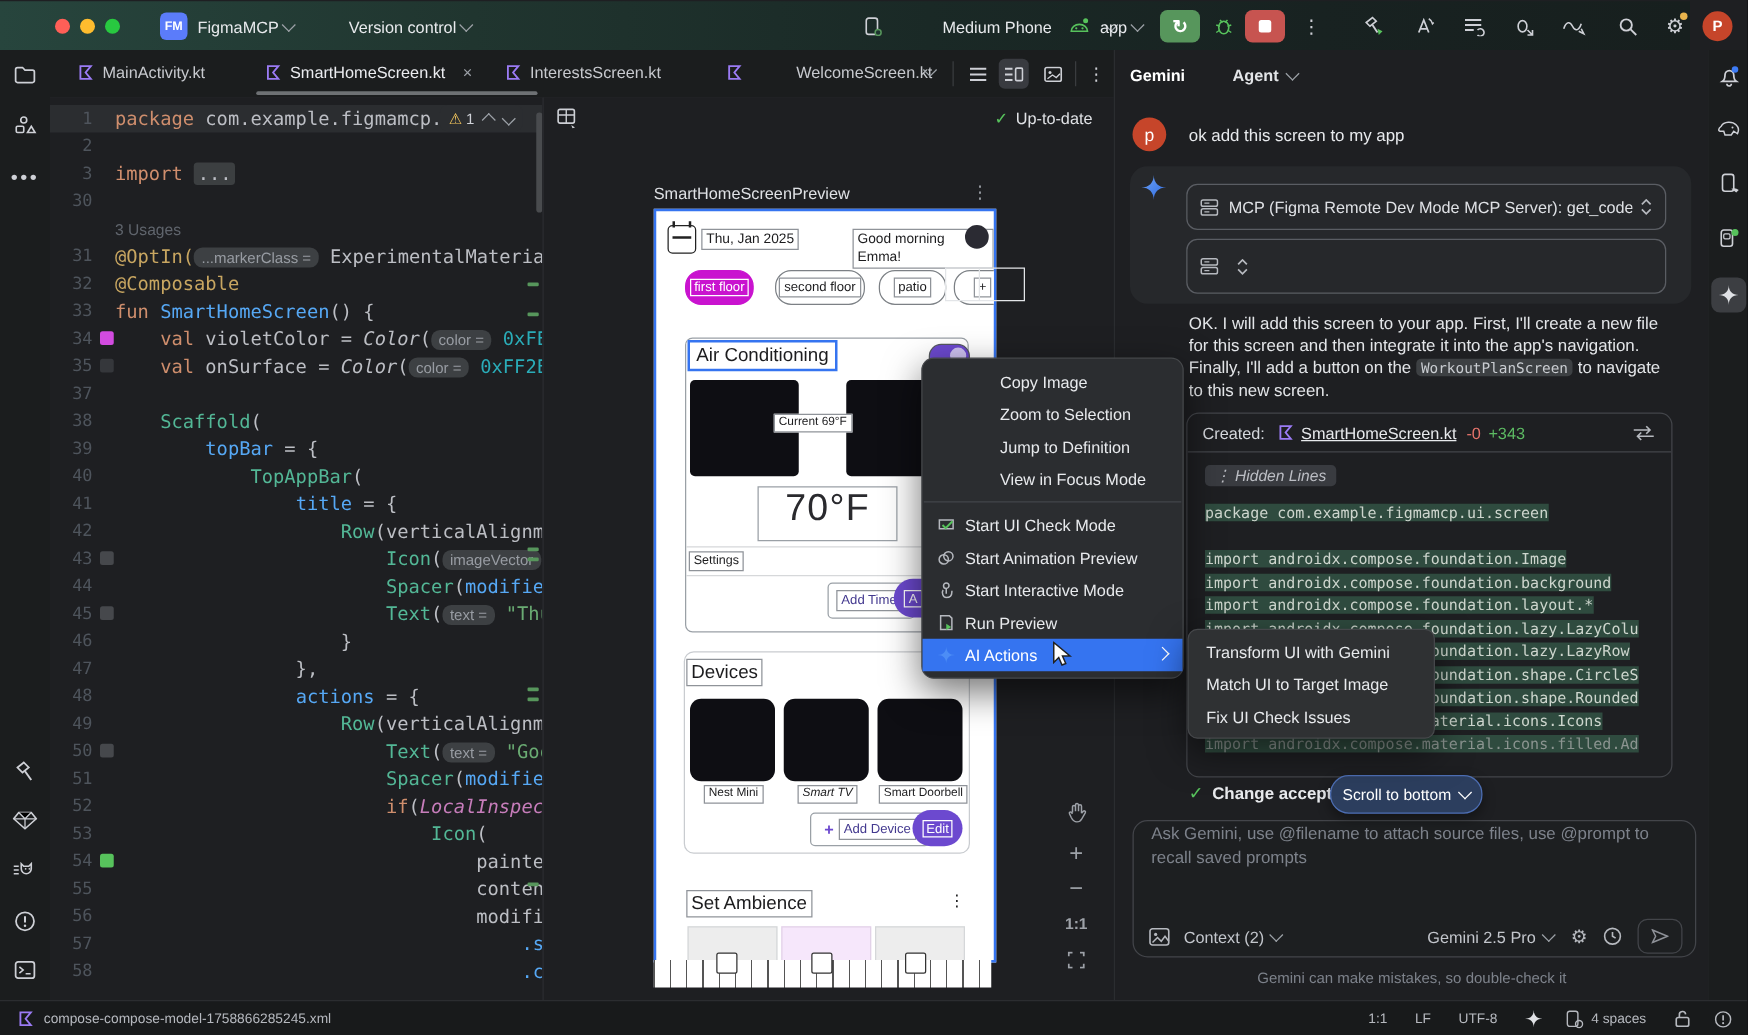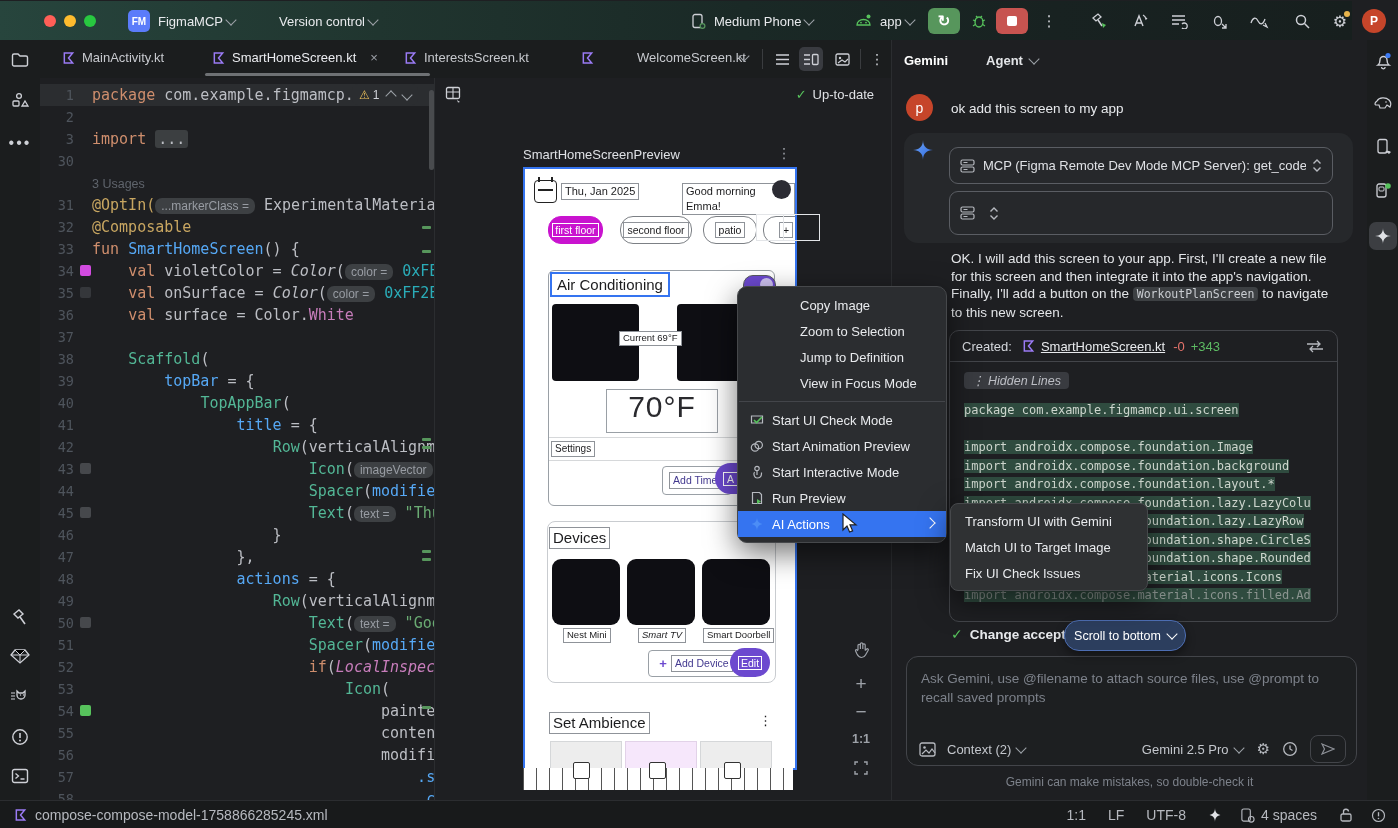--- a/index.html
+++ b/index.html
@@ -100,21 +100,21 @@
               font-style:italic;padding:1px 8px;font-size:12.5px;}
   #scrollpill{position:absolute;left:172px;top:580px;width:120px;height:29px;background:#2c3e5e;
               border:1px solid #4d6eb3;border-radius:15px;display:flex;align-items:center;justify-content:center;
               color:#fff;font-size:12.5px;z-index:5;box-shadow:0 4px 10px rgba(0,0,0,.4);}
   #ginput{position:absolute;left:14px;top:616px;width:451px;height:110px;border:1px solid #43454a;
           border-radius:12px;box-sizing:border-box;background:#1d1f21;}
   .ph{color:#7d828b;font-size:13.5px;line-height:19px;}
 
   
   #statusbar{left:0;top:800px;width:1398px;height:28px;background:#181a1b;border-top:1px solid #2b2d30;
-             display:flex;align-items:center;color:#b6b9bf;font-size:14px;}
+             display:flex;align-items:center;color:#b6b9bf;font-size:11px;}
   .sb-item{margin-right:22px;}
 </style>
 </head>
 <body>
 <div id="app">
 
 <div id="titlebar" class="abs flex">
   <div class="flex" style="margin-left:44px;">
     <div class="tl" style="background:#ff5f57"></div>
     <div class="tl" style="background:#febc2e"></div>
@@ -123,21 +123,21 @@
   <div class="flex" style="margin-left:24px;">
     <div id="fm-icon">FM</div>
     <span class="tb-label">FigmaMCP</span>
     <div class="chev"></div>
   </div>
   <div class="flex" style="margin-left:36px;">
     <span class="tb-label">Version control</span>
     <div class="chev"></div>
   </div>
 
-  <div class="flex" style="position:absolute;left:690px;">
+  <div class="flex" style="position:absolute;left:690px;gap:40px;">
     <svg width="16" height="16" viewBox="0 0 16 16">
           <rect x="3" y="1.5" width="9" height="13" rx="2" fill="none" stroke="#ced0d6" stroke-width="1.3"></rect>
           <circle cx="12.5" cy="13" r="2.4" fill="#1e332f" stroke="#57965c" stroke-width="1.2"></circle>
         </svg>
     <span class="tb-label">Medium Phone</span>
     <div class="chev"></div>
   </div>
   <div class="flex" style="position:absolute;left:855px;">
     <svg width="17" height="14" viewBox="0 0 17 14">
           <path d="M2 11a6.5 5.5 0 0 1 13 0z" fill="none" stroke="#57c25c" stroke-width="1.3"></path>
@@ -363,21 +363,20 @@
         <div class="cl hl"><span class="gut">1</span><span class="ct"><span class="seg-kw">package </span><span class="seg-pl">com.example.figmamcp.u</span></span></div>
         <div class="cl"><span class="gut">2</span><span class="ct"></span></div>
         <div class="cl"><span class="gut">3</span><span class="ct"><span class="seg-kw">import </span><span class="seg-fold">...</span></span></div>
         <div class="cl"><span class="gut">30</span><span class="ct"></span></div>
         <div class="cl"><span class="gut"></span><span class="ct"><span class="seg-hint">3 Usages</span></span></div>
         <div class="cl"><span class="gut">31</span><span class="ct"><span class="seg-ann">@OptIn(</span><span class="seg-pill">...markerClass =</span><span class="seg-pl"> ExperimentalMateria</span></span></div>
         <div class="cl"><span class="gut">32</span><span class="ct"><span class="seg-ann">@Composable</span></span></div>
         <div class="cl"><span class="gut">33</span><span class="ct"><span class="seg-kw">fun </span><span class="seg-fnb">SmartHomeScreen</span><span class="seg-pl">() {</span></span></div>
         <div class="cl"><span class="gut">34</span><span class="sw" style="background: rgb(210, 75, 224);"></span><span class="ct"><span class="seg-pl">    </span><span class="seg-kw">val </span><span class="seg-pl">violetColor = </span><span class="seg-it">Color</span><span class="seg-pl">(</span><span class="seg-pill">color =</span><span class="seg-num"> 0xFEB</span></span></div>
         <div class="cl"><span class="gut">35</span><span class="sw" style="background: rgb(53, 55, 59);"></span><span class="ct"><span class="seg-pl">    </span><span class="seg-kw">val </span><span class="seg-pl">onSurface = </span><span class="seg-it">Color</span><span class="seg-pl">(</span><span class="seg-pill">color =</span><span class="seg-num"> 0xFF2E2</span></span></div>
-        <div class="cl"><span class="gut">36</span><span class="ct"><span class="seg-pl">    </span><span class="seg-kw">val </span><span class="seg-pl">surface = Color.</span><span class="seg-prop">White</span></span></div>
         <div class="cl"><span class="gut">37</span><span class="ct"></span></div>
         <div class="cl"><span class="gut">38</span><span class="ct"><span class="seg-pl">    </span><span class="seg-cmp">Scaffold</span><span class="seg-pl">(</span></span></div>
         <div class="cl"><span class="gut">39</span><span class="ct"><span class="seg-pl">        </span><span class="seg-arg">topBar</span><span class="seg-pl"> = {</span></span></div>
         <div class="cl"><span class="gut">40</span><span class="ct"><span class="seg-pl">            </span><span class="seg-cmp">TopAppBar</span><span class="seg-pl">(</span></span></div>
         <div class="cl"><span class="gut">41</span><span class="ct"><span class="seg-pl">                </span><span class="seg-arg">title</span><span class="seg-pl"> = {</span></span></div>
         <div class="cl"><span class="gut">42</span><span class="ct"><span class="seg-pl">                    </span><span class="seg-cmp">Row</span><span class="seg-pl">(verticalAlignmen</span></span></div>
         <div class="cl"><span class="gut">43</span><span class="sw" style="background: rgb(70, 72, 76);"></span><span class="ct"><span class="seg-pl">                        </span><span class="seg-cmp">Icon</span><span class="seg-pl">(</span><span class="seg-pill">imageVector</span></span></div>
         <div class="cl"><span class="gut">44</span><span class="ct"><span class="seg-pl">                        </span><span class="seg-cmp">Spacer</span><span class="seg-pl">(</span><span class="seg-arg">modifier</span></span></div>
         <div class="cl"><span class="gut">45</span><span class="sw" style="background: rgb(70, 72, 76);"></span><span class="ct"><span class="seg-pl">                        </span><span class="seg-cmp">Text</span><span class="seg-pl">(</span><span class="seg-pill">text =</span><span class="seg-str"> "Thu,</span></span></div>
         <div class="cl"><span class="gut">46</span><span class="ct"><span class="seg-pl">                    }</span></span></div>
@@ -599,21 +598,21 @@
   <div class="abs flex" style="left:59px;top:586px;">
     <span style="color:#57c25c;font-size:14px;margin-right:7px;">✓</span>
     <span style="font-size:13.5px;font-weight:bold;color:#e8eaed;">Change accept</span>
   </div>
   <div id="scrollpill">
     <span>Scroll to bottom</span>
     <div class="chev" style="margin-left:7px;border-color:#fff;"></div>
   </div>
 
   <div id="ginput">
-    <div class="ph" style="position:absolute;left:14px;top:12px;width:410px;">Ask Gemini, use @filename to attach source files, use @prompt to recall saved prompts</div>
+    <div class="ph" style="position:absolute;left:14px;top:0;width:410px;">Ask Gemini, use @filename to attach source files, use @prompt to recall saved prompts</div>
     <div class="abs flex" style="left:12px;top:78px;width:427px;">
       <svg width="17" height="15" viewBox="0 0 17 15">
             <rect x="1" y="1" width="15" height="13" rx="2" fill="none" stroke="#b6b9bf" stroke-width="1.3"></rect>
             <circle cx="5.5" cy="5.5" r="1.3" fill="#b6b9bf"></circle>
             <path d="M3 12l4-4 3 3 3-4 3 4" fill="none" stroke="#b6b9bf" stroke-width="1.2"></path>
           </svg>
       <span style="margin-left:11px;color:#c3c6cc;">Context (2)</span>
       <div class="chev" style="margin-left:6px;"></div>
       <span style="margin-left:auto;color:#c3c6cc;">Gemini 2.5 Pro</span>
       <div class="chev" style="margin-left:6px;"></div>

